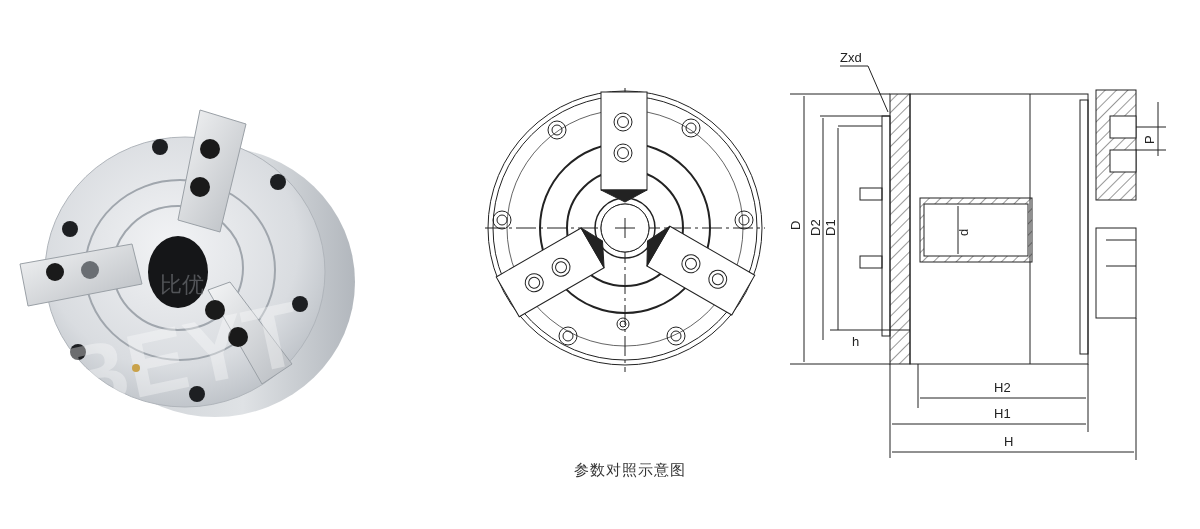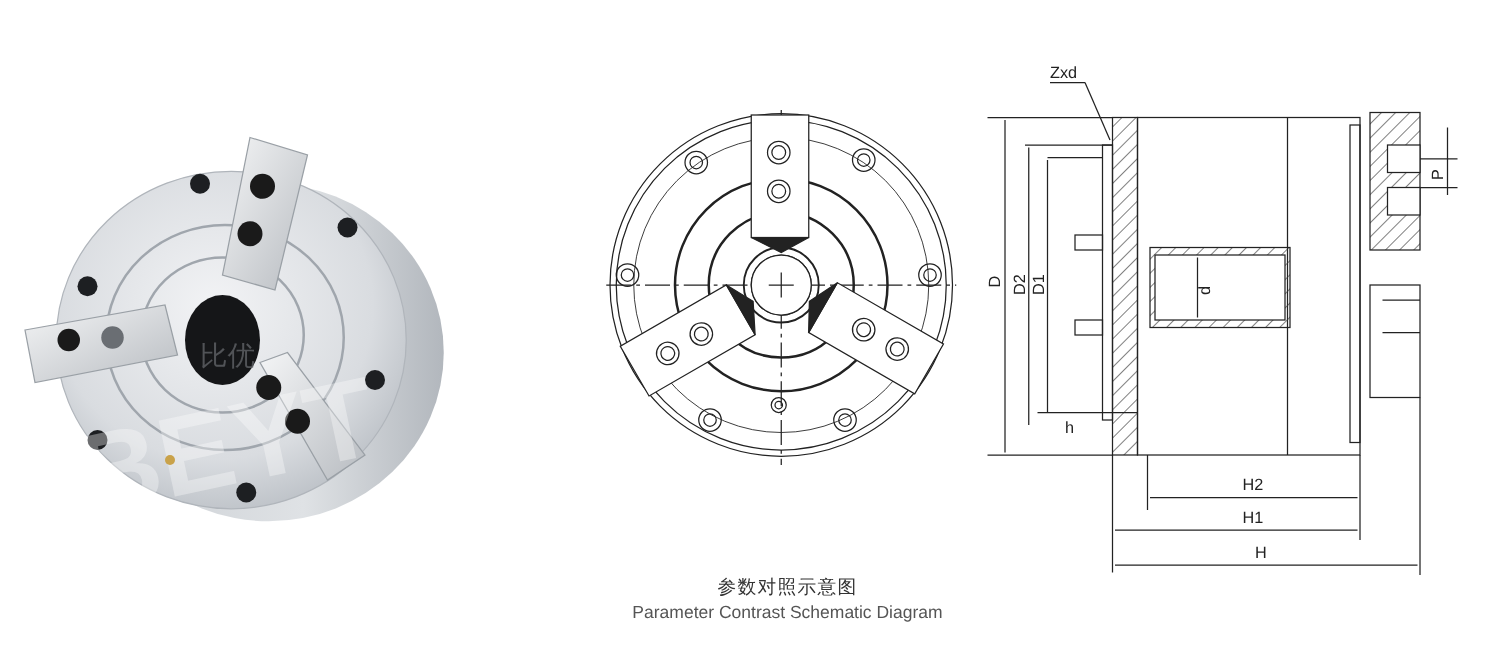--- a/index.html
+++ b/index.html
@@ -197,14 +197,13 @@
       <text x="82" y="306" font-size="13">h</text>
       <text x="224" y="352" font-size="13">H2</text>
       <text x="224" y="378" font-size="13">H1</text>
       <text x="234" y="406" font-size="13">H</text>
     </g>
   </svg>
 </div>
 
 <div class="caption">
   <div class="cn">参数对照示意图</div>
-  <div class="en">Parameter Contrast Schematic Diagram</div>
 </div>
 
 </body></html>

